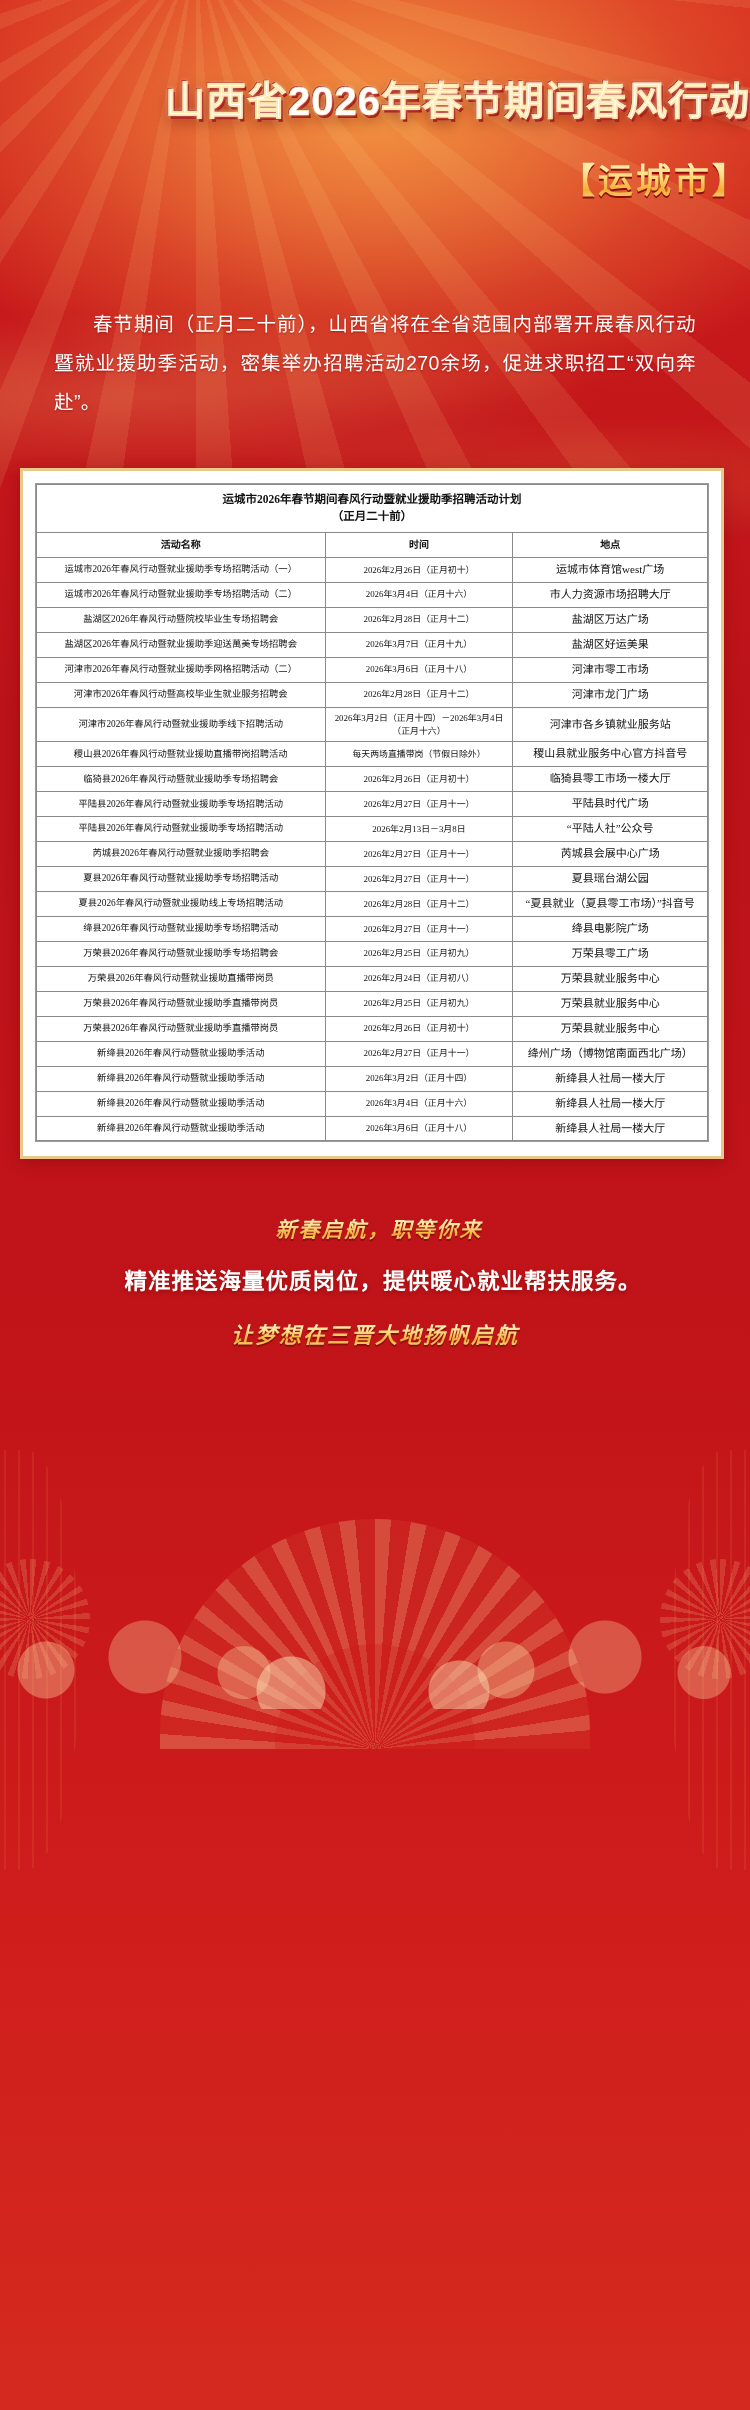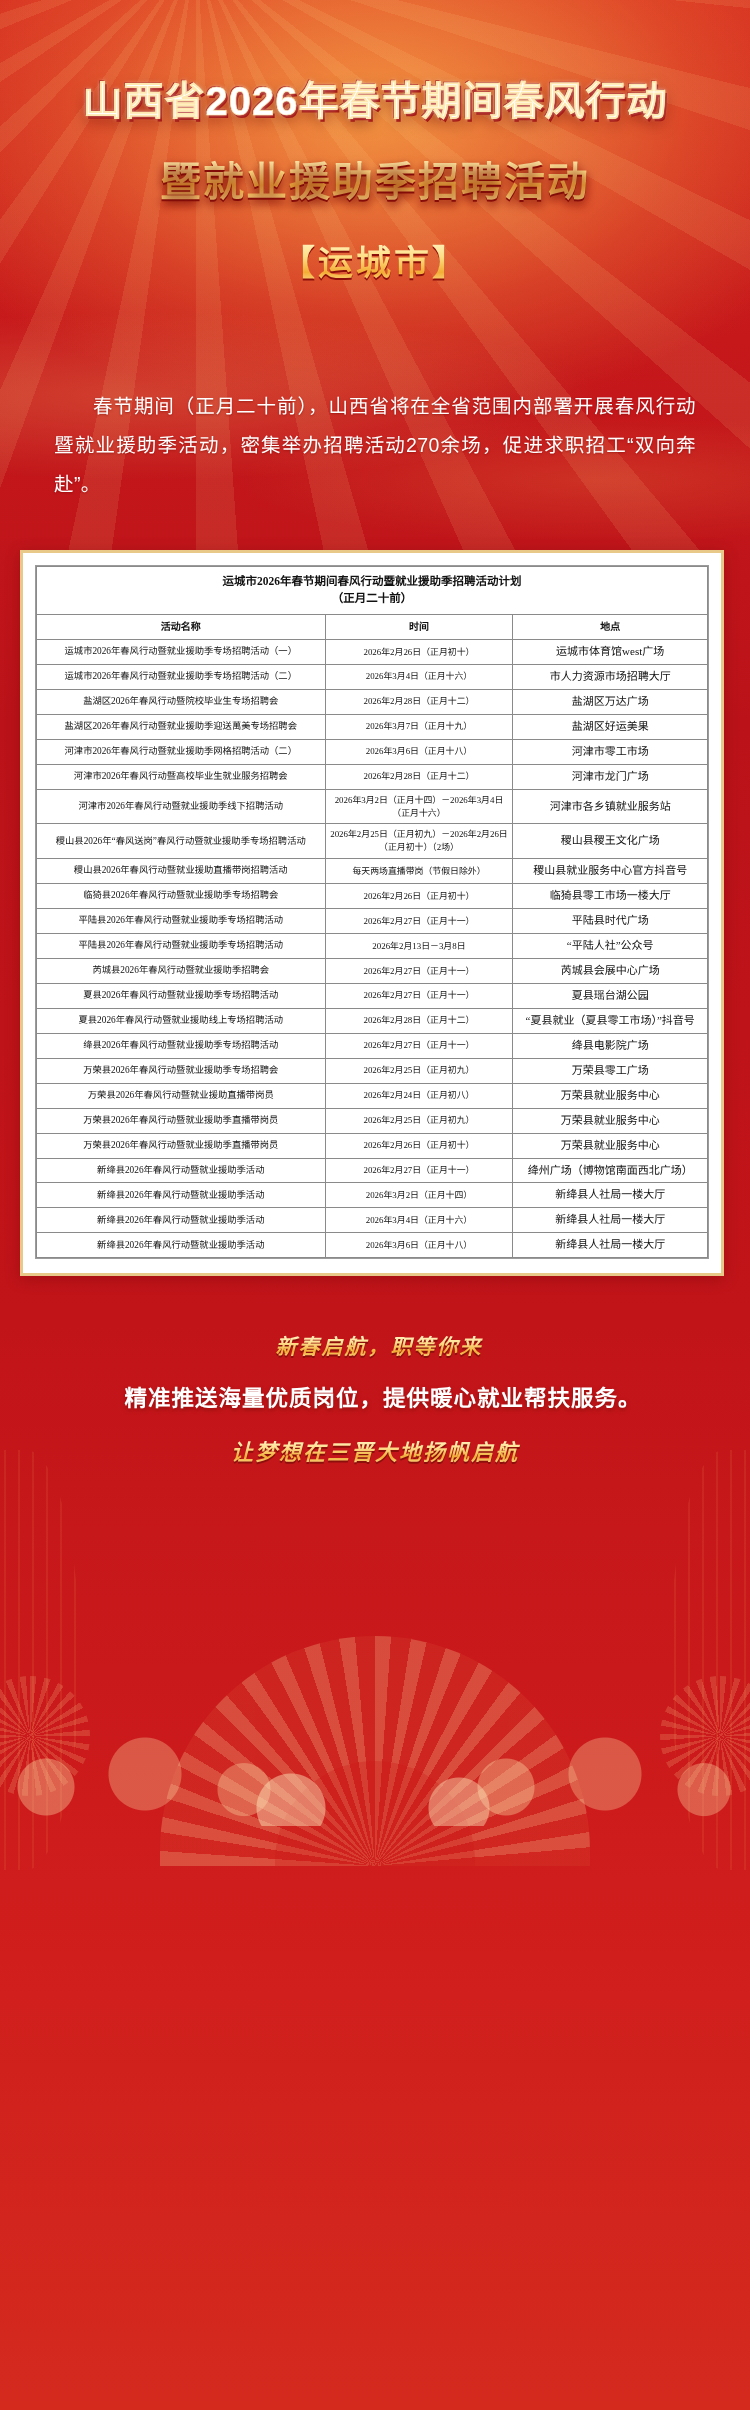--- a/index.html
+++ b/index.html
@@ -69,21 +69,21 @@
   }
   .side-lanterns-r { right: -10px;
     background: repeating-linear-gradient(270deg, rgba(255,190,90,0.18) 0 2px, rgba(255,190,90,0) 2px 14px);
     border-radius: 60% 0 0 60% / 50% 0 0 50%;
   }
 
   
   .header {
     position: relative;
     padding: 76px 0 0 0;
-    text-align: center;
+    text-align: right;
     z-index: 4;
   }
   .title-1 {
     font-size: 40px;
     font-weight: bold;
     letter-spacing: 1px;
     line-height: 1.25;
     color: #ffffff;
     text-shadow:
       0 0 4px rgba(255,255,255,0.55),
@@ -284,21 +284,20 @@
 
 <div class="poster">
   <div class="glow-top"></div>
   <div class="rays"></div>
   <div class="ribbon"></div>
   <div class="side-lanterns-l"></div>
   <div class="side-lanterns-r"></div>
 
   <div class="header">
     <div class="title-1">山西省2026年春节期间春风行动</div>
-    <div class="title-2">暨就业援助季招聘活动</div>
     <div class="title-3">【运城市】</div>
   </div>
 
   <div class="intro-wrap">
     <div class="intro">春节期间（正月二十前），山西省将在全省范围内部署开展春风行动暨就业援助季活动，密集举办招聘活动270余场，促进求职招工“双向奔赴”。</div>
   </div>
 
   <div class="card">
     <div class="card-inner">
       <table class="plan">
@@ -348,25 +347,20 @@
               <td class="name-cell">河津市2026年春风行动暨高校毕业生就业服务招聘会</td>
               <td class="time-cell">2026年2月28日（正月十二）</td>
               <td class="place-cell">河津市龙门广场</td>
             </tr>
             <tr>
               <td class="name-cell">河津市2026年春风行动暨就业援助季线下招聘活动</td>
               <td class="time-cell">2026年3月2日（正月十四）－2026年3月4日（正月十六）</td>
               <td class="place-cell">河津市各乡镇就业服务站</td>
             </tr>
             <tr>
-              <td class="name-cell">稷山县2026年“春风送岗”春风行动暨就业援助季专场招聘活动</td>
-              <td class="time-cell">2026年2月25日（正月初九）－2026年2月26日（正月初十）（2场）</td>
-              <td class="place-cell">稷山县稷王文化广场</td>
-            </tr>
-            <tr>
               <td class="name-cell">稷山县2026年春风行动暨就业援助直播带岗招聘活动</td>
               <td class="time-cell">每天两场直播带岗（节假日除外）</td>
               <td class="place-cell">稷山县就业服务中心官方抖音号</td>
             </tr>
             <tr>
               <td class="name-cell">临猗县2026年春风行动暨就业援助季专场招聘会</td>
               <td class="time-cell">2026年2月26日（正月初十）</td>
               <td class="place-cell">临猗县零工市场一楼大厅</td>
             </tr>
             <tr>

